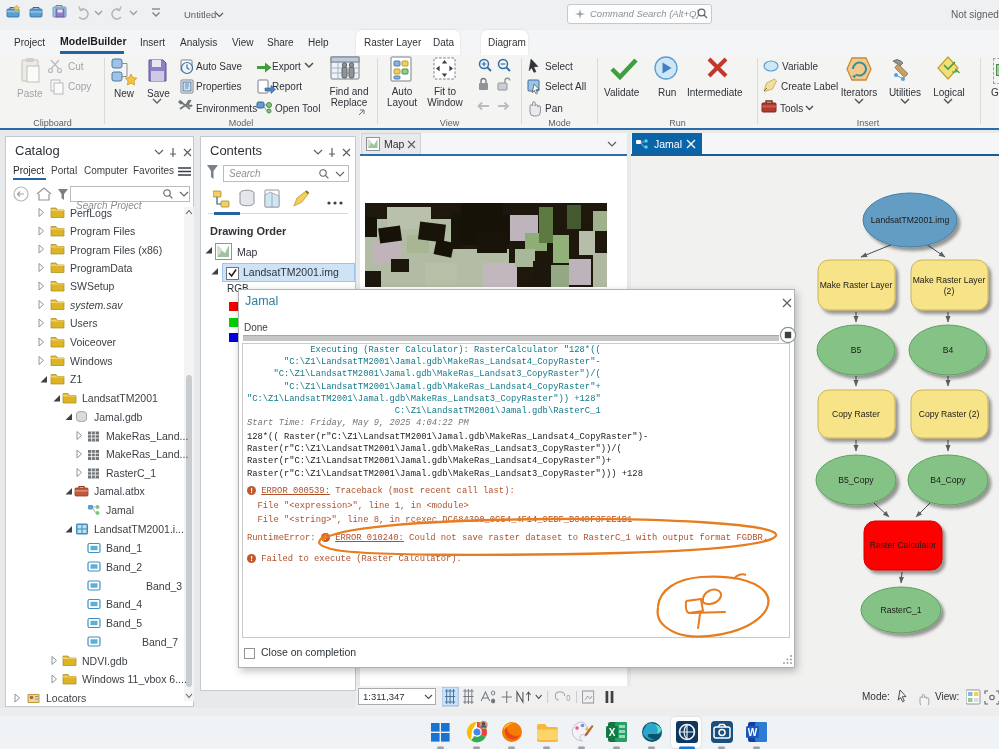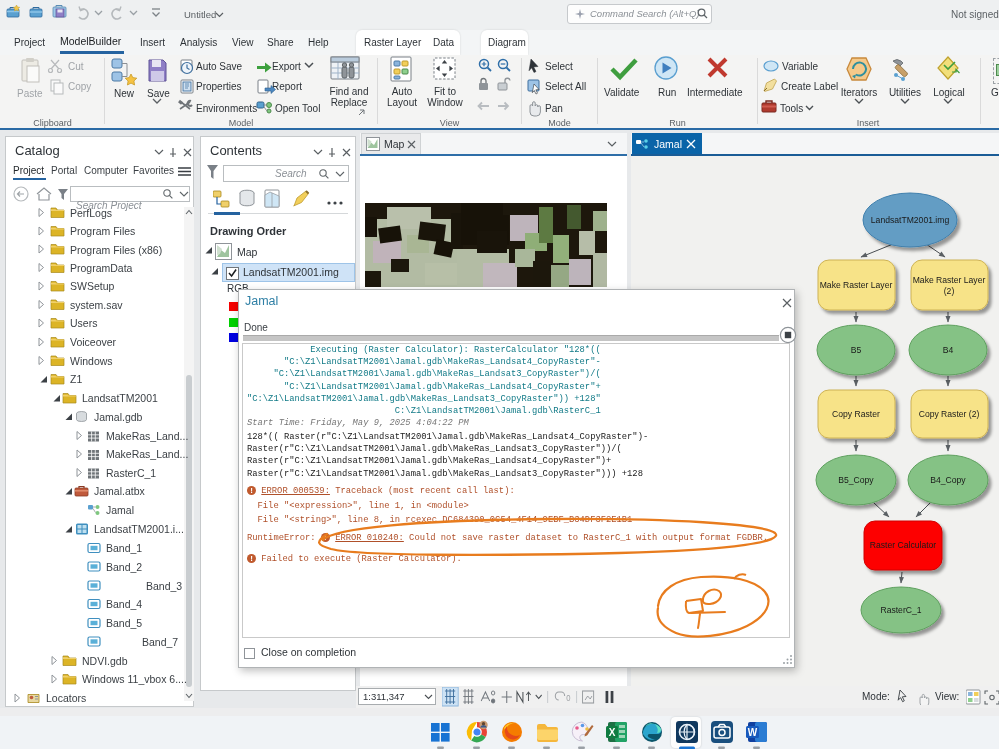--- a/index.html
+++ b/index.html
@@ -63,21 +63,21 @@
  <div class="abs" style="left:590px;top:8px;font-size:9.5px;font-style:italic;color:#8b9096;">Command Search (Alt+Q)</div>
  <svg class="abs" style="left:697px;top:8px;" width="11" height="11" viewBox="0 0 11 11">
         <circle cx="4.5" cy="4.5" r="3.4" fill="none" stroke="#5f6569" stroke-width="1.2"></circle>
         <path d="M7 7 l3 3" stroke="#5f6569" stroke-width="1.3"></path>
       </svg>
  <div class="abs" style="left:951px;top:9px;font-size:10px;color:#5c6165;white-space:nowrap;">Not signed</div>
 </div>
 
 <div class="abs" id="tabrow" style="left:0;top:30px;width:999px;height:25px;background:#f3f5f6;font-size:10px;color:#2e3338;">
  <div class="abs" style="left:14px;top:7px;">Project</div>
- <div class="abs" style="left:60px;top:5px;font-weight:normal;font-size:10.5px;color:#1a1d20;">ModelBuilder</div>
+ <div class="abs" style="left:60px;top:5px;font-weight:bold;font-size:10.5px;color:#1a1d20;">ModelBuilder</div>
  <div class="abs" style="left:60px;top:21px;width:64px;height:3px;background:#2563a0;"></div>
  <div class="abs" style="left:140px;top:7px;">Insert</div>
  <div class="abs" style="left:180px;top:7px;">Analysis</div>
  <div class="abs" style="left:232px;top:7px;">View</div>
  <div class="abs" style="left:267px;top:7px;">Share</div>
  <div class="abs" style="left:308px;top:7px;">Help</div>
  <div class="abs" style="left:356px;top:0px;width:104px;height:25px;background:#fff;border-radius:6px 6px 0 0;box-shadow:0 0 2px rgba(0,0,0,0.15);"></div>
  <div class="abs" style="left:364px;top:7px;">Raster Layer</div>
  <div class="abs" style="left:433px;top:7px;">Data</div>
  <div class="abs" style="left:481px;top:0px;width:47px;height:25px;background:#fff;border-radius:6px 6px 0 0;box-shadow:0 0 2px rgba(0,0,0,0.15);"></div>
@@ -453,21 +453,21 @@
         <use href="#fo" x="57" y="21"></use>
   <use href="#ac" x="9" y="42"></use>
         <use href="#loc" x="21" y="39.5"></use>
  </svg>
  <div id="cattxt" style="position:absolute;left:0;top:0;font-size:10.5px;color:#3a3f44;white-space:nowrap;">
   <div class="abs" style="left:64px;top:70px;">PerfLogs</div>
   <div class="abs" style="left:64px;top:88px;">Program Files</div>
   <div class="abs" style="left:64px;top:107px;">Program Files (x86)</div>
   <div class="abs" style="left:64px;top:125px;">ProgramData</div>
   <div class="abs" style="left:64px;top:143px;">SWSetup</div>
-  <div class="abs" style="left:64px;top:162px;">system.sav</div>
+  <div class="abs" style="left:64px;top:162px;font-style:italic;">system.sav</div>
   <div class="abs" style="left:64px;top:180px;">Users</div>
   <div class="abs" style="left:64px;top:199px;">Voiceover</div>
   <div class="abs" style="left:64px;top:218px;">Windows</div>
   <div class="abs" style="left:64px;top:236px;">Z1</div>
   <div class="abs" style="left:76px;top:255px;">LandsatTM2001</div>
   <div class="abs" style="left:88px;top:274px;">Jamal.gdb</div>
   <div class="abs" style="left:100px;top:293px;">MakeRas_Land...</div>
   <div class="abs" style="left:100px;top:311px;">MakeRas_Land...</div>
   <div class="abs" style="left:100px;top:330px;">RasterC_1</div>
   <div class="abs" style="left:88px;top:348px;">Jamal.atbx</div>
@@ -489,21 +489,21 @@
  <div class="abs" style="left:9px;top:6px;font-size:13px;color:#2e3338;">Contents</div>
  <svg class="abs" style="left:112px;top:11px;" width="38" height="10" viewBox="0 0 38 10">
         <path d="M1 2 l4 4 4 -4" stroke="#5a5f63" stroke-width="1.2" fill="none"></path>
         <path d="M19 0 v6 M16 6 h6 M19 6 v3" stroke="#5a5f63" stroke-width="1.2" fill="none"></path>
         <path d="M30 1 l7 7 M37 1 l-7 7" stroke="#5a5f63" stroke-width="1.2" fill="none"></path>
       </svg>
  <svg class="abs" style="left:6px;top:28px;" width="12" height="15">
         <path d="M0 0 h11 l-4.5 6 v8 l-2.5 -2 v-6 z" fill="#7a8087"></path>
       </svg>
  <div class="abs" style="left:22px;top:28px;width:126px;height:17px;background:#fff;border:1px solid #b9bdc0;box-sizing:border-box;"></div>
- <div class="abs" style="left:28px;top:31px;font-size:10px;font-style:italic;color:#8b9096;margin-left:46px;">Search</div>
+ <div class="abs" style="left:28px;top:31px;font-size:10px;font-style:italic;color:#8b9096;">Search</div>
  <svg class="abs" style="left:118px;top:32px;" width="26" height="11" viewBox="0 0 26 11">
         <circle cx="4" cy="4" r="3.2" fill="none" stroke="#5f6569" stroke-width="1.1"></circle>
         <path d="M6.4 6.4 l3 3" stroke="#5f6569" stroke-width="1.2"></path>
         <path d="M17 3 l4 4 4 -4" stroke="#5f6569" stroke-width="1.1" fill="none"></path>
       </svg>
 
  <svg class="abs" style="left:12px;top:52px;" width="135" height="22" viewBox="0 0 135 22">
   <g>
           <rect x="0" y="2" width="8" height="6" rx="1" fill="#f0d06a" stroke="#a8891c" stroke-width=".8"></rect>
           <rect x="8" y="12" width="8" height="6" rx="1" fill="#f0d06a" stroke="#a8891c" stroke-width=".8"></rect>

